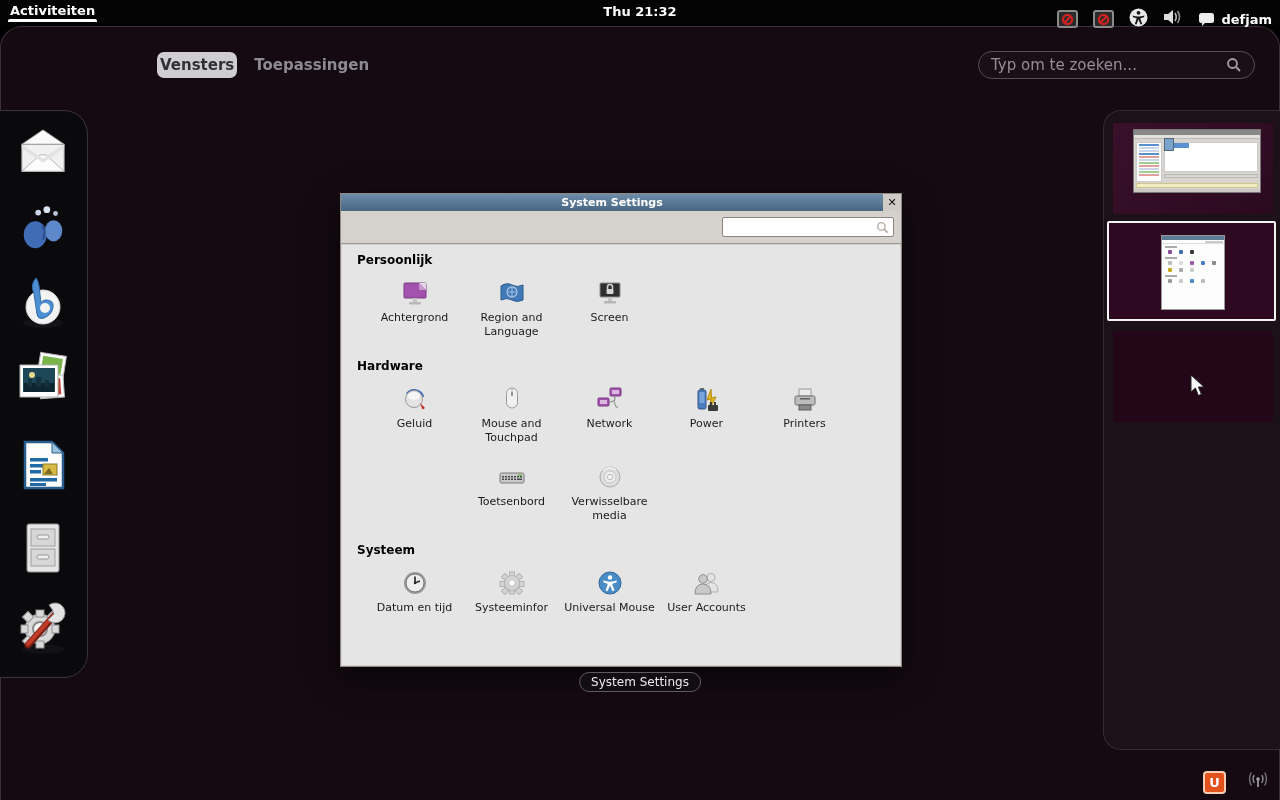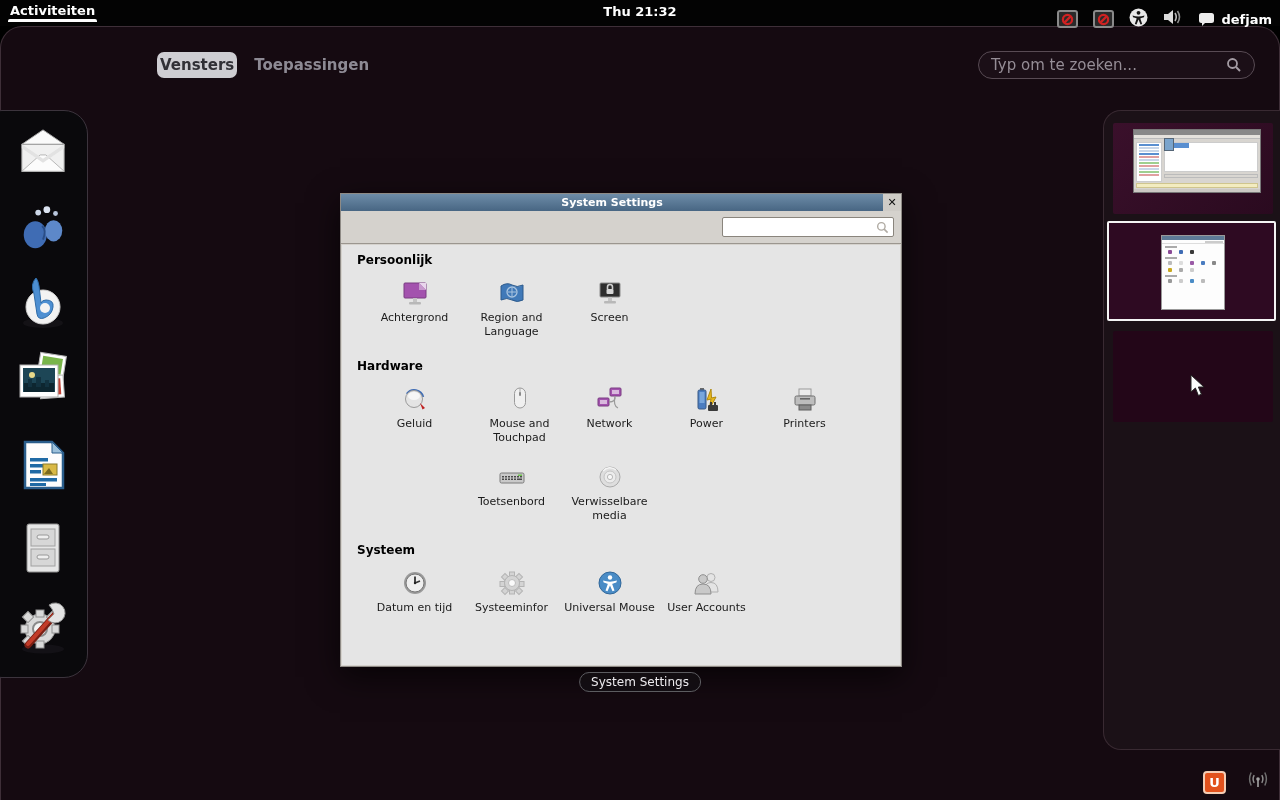--- a/index.html
+++ b/index.html
@@ -294,21 +294,21 @@
         <span class="ic">
           <svg width="32" height="32" viewBox="0 0 32 32">
               <path d="M8,10 A9,9 0 0 1 24,13" fill="none" stroke="#3f6cb4" stroke-width="2.5"></path>
               <circle cx="15" cy="15" r="8.5" fill="#e4e4e4" stroke="#9a9a9a"></circle>
               <ellipse cx="15" cy="12" rx="6" ry="4" fill="#f6f6f6"></ellipse>
               <polygon points="21,19 26,24 23.5,25.5" fill="#c02020"></polygon>
             </svg>
         </span>
         <span class="lb">Geluid</span>
       </div>
-      <div class="ci" style="left:131px;top:138px">
+      <div class="ci" style="left:123px;top:138px">
         <span class="ic">
           <svg width="32" height="32" viewBox="0 0 32 32">
               <rect x="10.5" y="4" width="11" height="20" rx="5.5" fill="#f0f0f0" stroke="#9a9a9a"></rect>
               <line x1="16" y1="4" x2="16" y2="11" stroke="#a8a8a8"></line>
               <rect x="15" y="8" width="2" height="4" rx="1" fill="#8a8a8a"></rect>
             </svg>
         </span>
         <span class="lb">Mouse and Touchpad</span>
       </div>
       <div class="ci" style="left:221px;top:138px">

